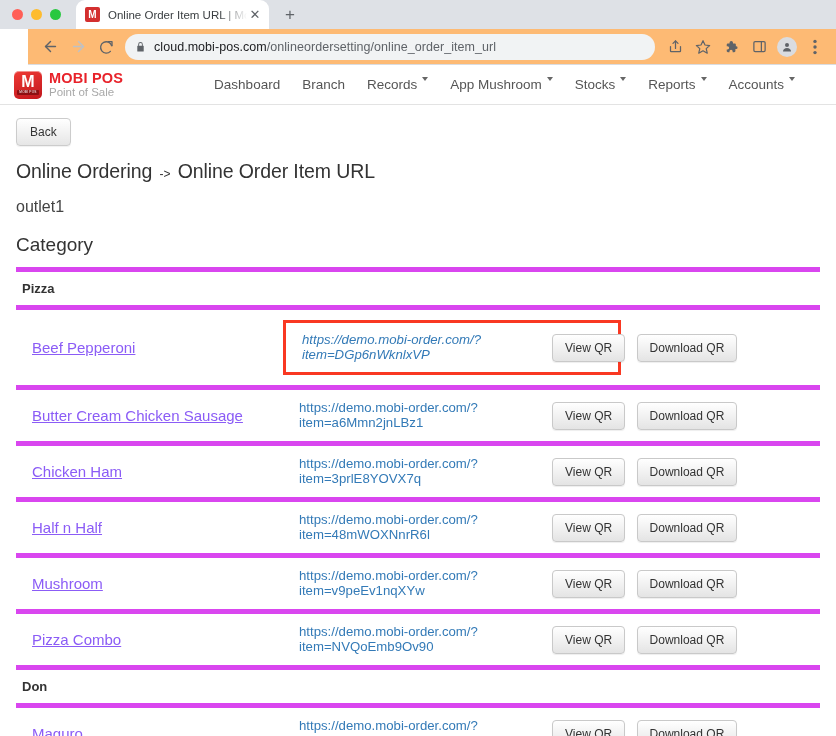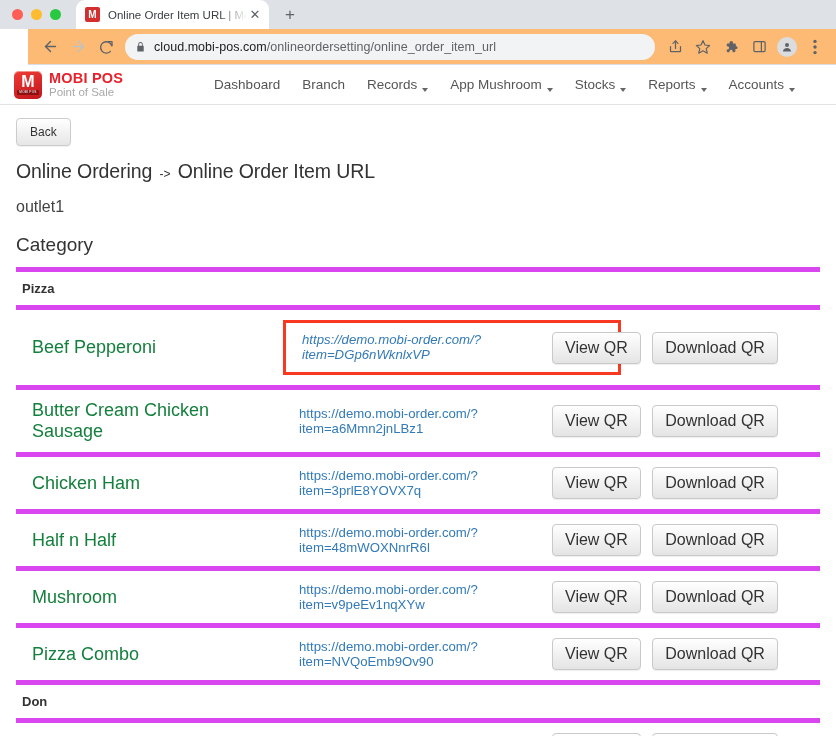--- a/index.html
+++ b/index.html
@@ -165,21 +165,21 @@
 
   .navlinks {
     display: flex; align-items: center; margin-left: 80px; gap: 0;
     overflow: hidden; white-space: nowrap;
   }
   .navlink {
     font-size: 13.5px;
     color: #555555;
     padding: 6px 11px;
     display: inline-flex;
-    align-items: flex-end;
+    align-items: flex-start;
     gap: 5px;
   }
   .caret {
     width: 0; height: 0;
     border-left: 3.5px solid transparent;
     border-right: 3.5px solid transparent;
     border-top: 4px solid #666;
     display: inline-block;
   }
 
@@ -231,22 +231,23 @@
     padding: 9px 0 9px 6px;
     font-size: 13px;
     font-weight: bold;
     color: #333;
   }
   tr.item-row td { padding: 10px 0; vertical-align: middle; height: 42px; }
 
   td.c-name {
     width: 233px;
     padding-left: 16px !important;
-    font-size: 18px;
-    color: #15803d;
+    font-size: 15px;
+    color: #8b5cf6;
+    text-decoration: underline;
   }
   td.c-url { width: 395px; }
   td.c-actions { width: 192px; text-align: left; }
 
   .item-link {
     font-size: 13.2px;
     color: #337ab7;
     text-decoration: none;
     display: inline-block;
     padding-left: 15px;
@@ -257,21 +258,21 @@
     border: 3px solid #f93822;
     padding: 9px 10px 9px 0;
     margin-left: -1px;
     width: 338px;
   }
   .highlight-box .item-link { padding-left: 16px; font-style: italic; }
 
   .qr-btn {
     display: inline-block;
     padding: 6px 12px;
-    font-size: 16px;
+    font-size: 12px;
     color: #333;
     background: linear-gradient(to bottom, #ffffff 0%, #e4e4e4 100%);
     border: 1px solid #c9c9c9;
     border-radius: 4px;
     box-shadow: 0 1px 1px rgba(0,0,0,.07);
     margin-right: 7px;
     white-space: nowrap;
   }
 </style>
 </head>

